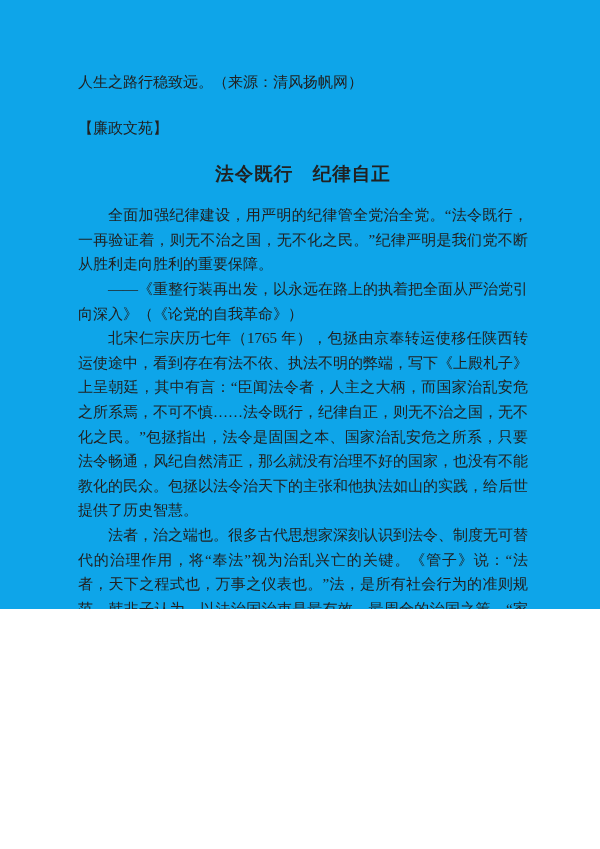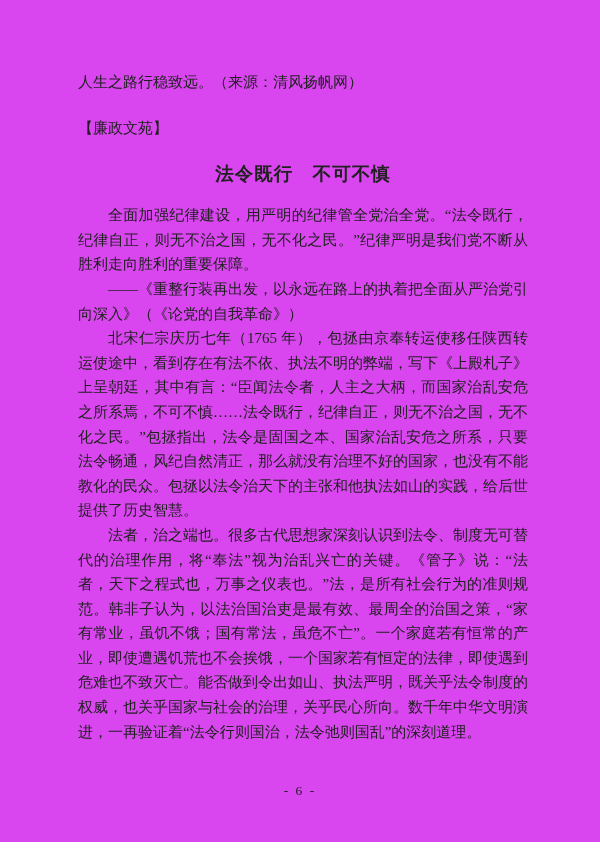--- a/index.html
+++ b/index.html
@@ -3,22 +3,22 @@
 <meta charset="utf-8">
 <style>
   html, body {
     margin: 0;
     padding: 0;
     background: #ffffff;
   }
   .page {
     position: relative;
     width: 600px;
-    height: 842px;
-    background: #d946ef;
+    height: 609px;
+    background: #0ea5e9;
     color: #212121;
     font-family: "Liberation Serif", "DejaVu Serif", serif;
     box-sizing: border-box;
     overflow: hidden;
   }
   .content {
     padding: 70px 72px 0 78px;
   }
   .body-text {
     font-size: 15px;
@@ -66,24 +66,24 @@
 </style>
 </head>
 <body>
 
 <div class="page">
   <main class="content">
     <p class="body-text continuation">人生之路行稳致远。（来源：清风扬帆网）</p>
 
     <p class="section-header">【廉政文苑】</p>
 
-    <h1 class="article-title">法令既行　不可不慎</h1>
+    <h1 class="article-title">法令既行　纪律自正</h1>
 
     <div class="body-paras">
-      <p class="body-text para">全面加强纪律建设，用严明的纪律管全党治全党。“法令既行，纪律自正，则无不治之国，无不化之民。”纪律严明是我们党不断从胜利走向胜利的重要保障。</p>
+      <p class="body-text para">全面加强纪律建设，用严明的纪律管全党治全党。“法令既行，一再验证着，则无不治之国，无不化之民。”纪律严明是我们党不断从胜利走向胜利的重要保障。</p>
       <p class="body-text para">——《重整行装再出发，以永远在路上的执着把全面从严治党引向深入》（《论党的自我革命》）</p>
       <p class="body-text para">北宋仁宗庆历七年（1765 年），包拯由京奉转运使移任陕西转运使途中，看到存在有法不依、执法不明的弊端，写下《上殿札子》上呈朝廷，其中有言：“臣闻法令者，人主之大柄，而国家治乱安危之所系焉，不可不慎……法令既行，纪律自正，则无不治之国，无不化之民。”包拯指出，法令是固国之本、国家治乱安危之所系，只要法令畅通，风纪自然清正，那么就没有治理不好的国家，也没有不能教化的民众。包拯以法令治天下的主张和他执法如山的实践，给后世提供了历史智慧。</p>
       <p class="body-text para">法者，治之端也。很多古代思想家深刻认识到法令、制度无可替代的治理作用，将“奉法”视为治乱兴亡的关键。《管子》说：“法者，天下之程式也，万事之仪表也。”法，是所有社会行为的准则规范。韩非子认为，以法治国治吏是最有效、最周全的治国之策，“家有常业，虽饥不饿；国有常法，虽危不亡”。一个家庭若有恒常的产业，即使遭遇饥荒也不会挨饿，一个国家若有恒定的法律，即使遇到危难也不致灭亡。能否做到令出如山、执法严明，既关乎法令制度的权威，也关乎国家与社会的治理，关乎民心所向。数千年中华文明演进，一再验证着“法令行则国治，法令弛则国乱”的深刻道理。</p>
     </div>
   </main>
 
   <footer class="page-footer">
     <span class="page-number">- 6 -</span>
   </footer>
 </div>

